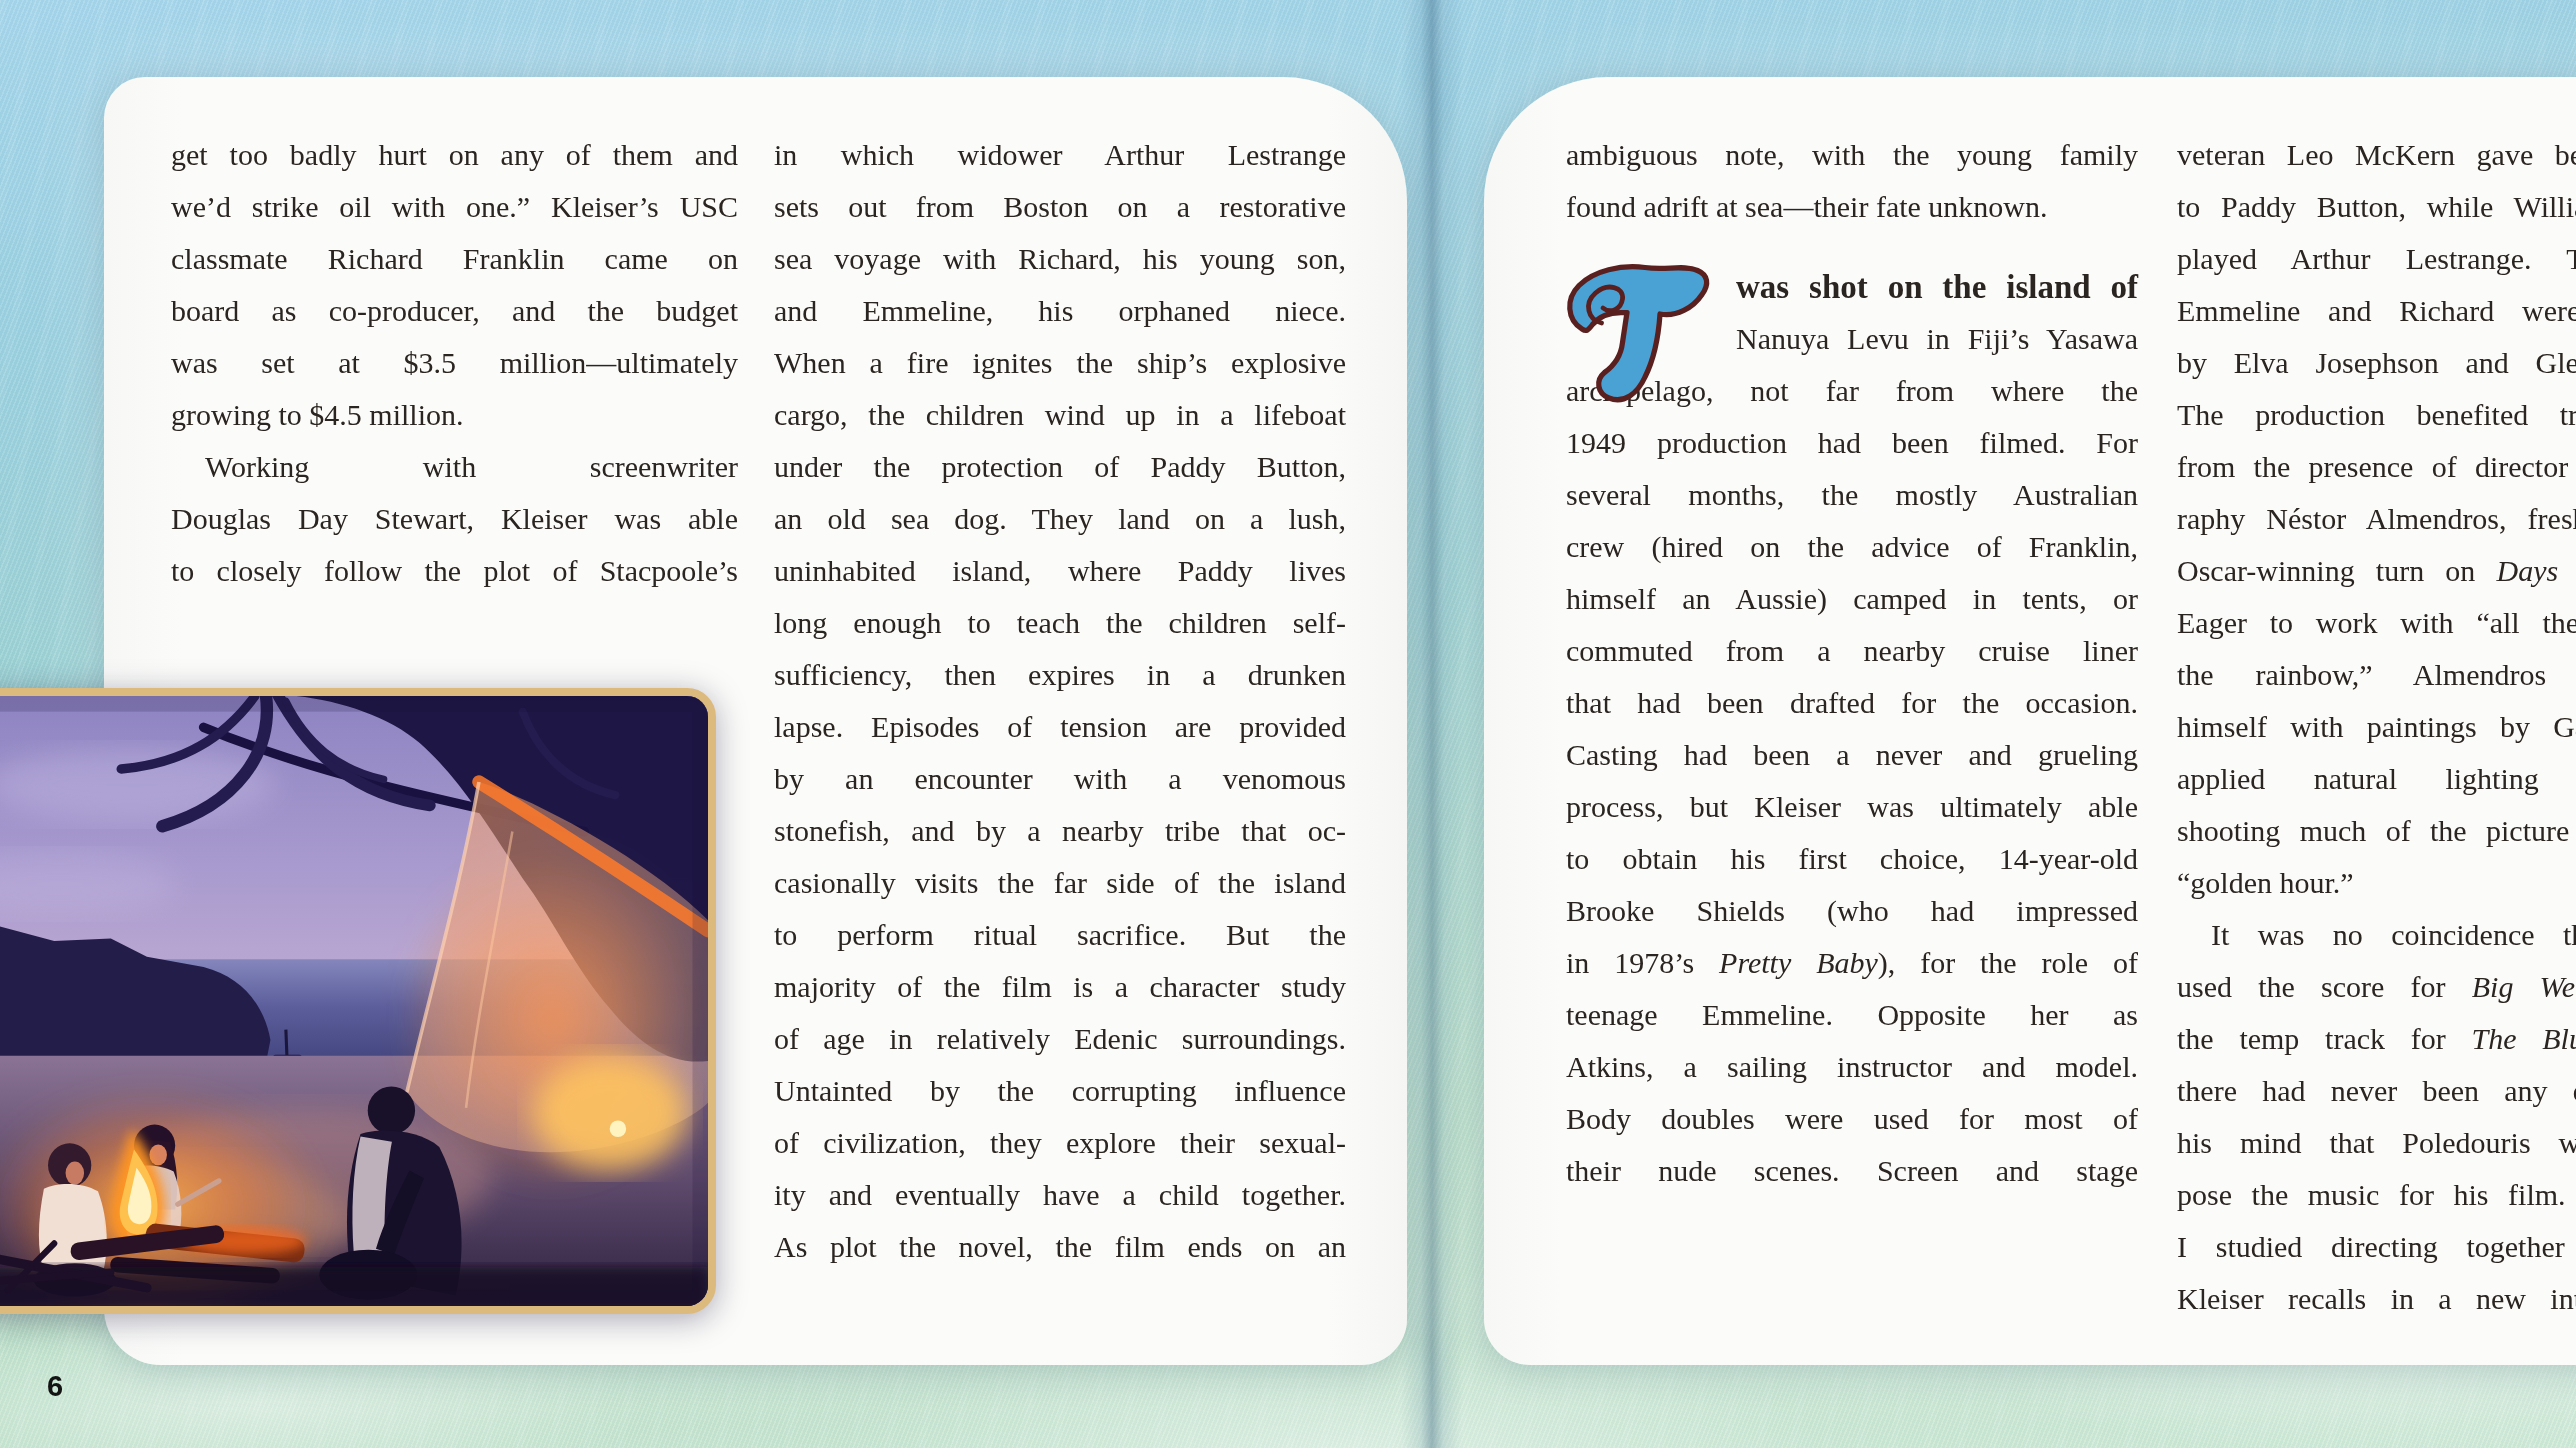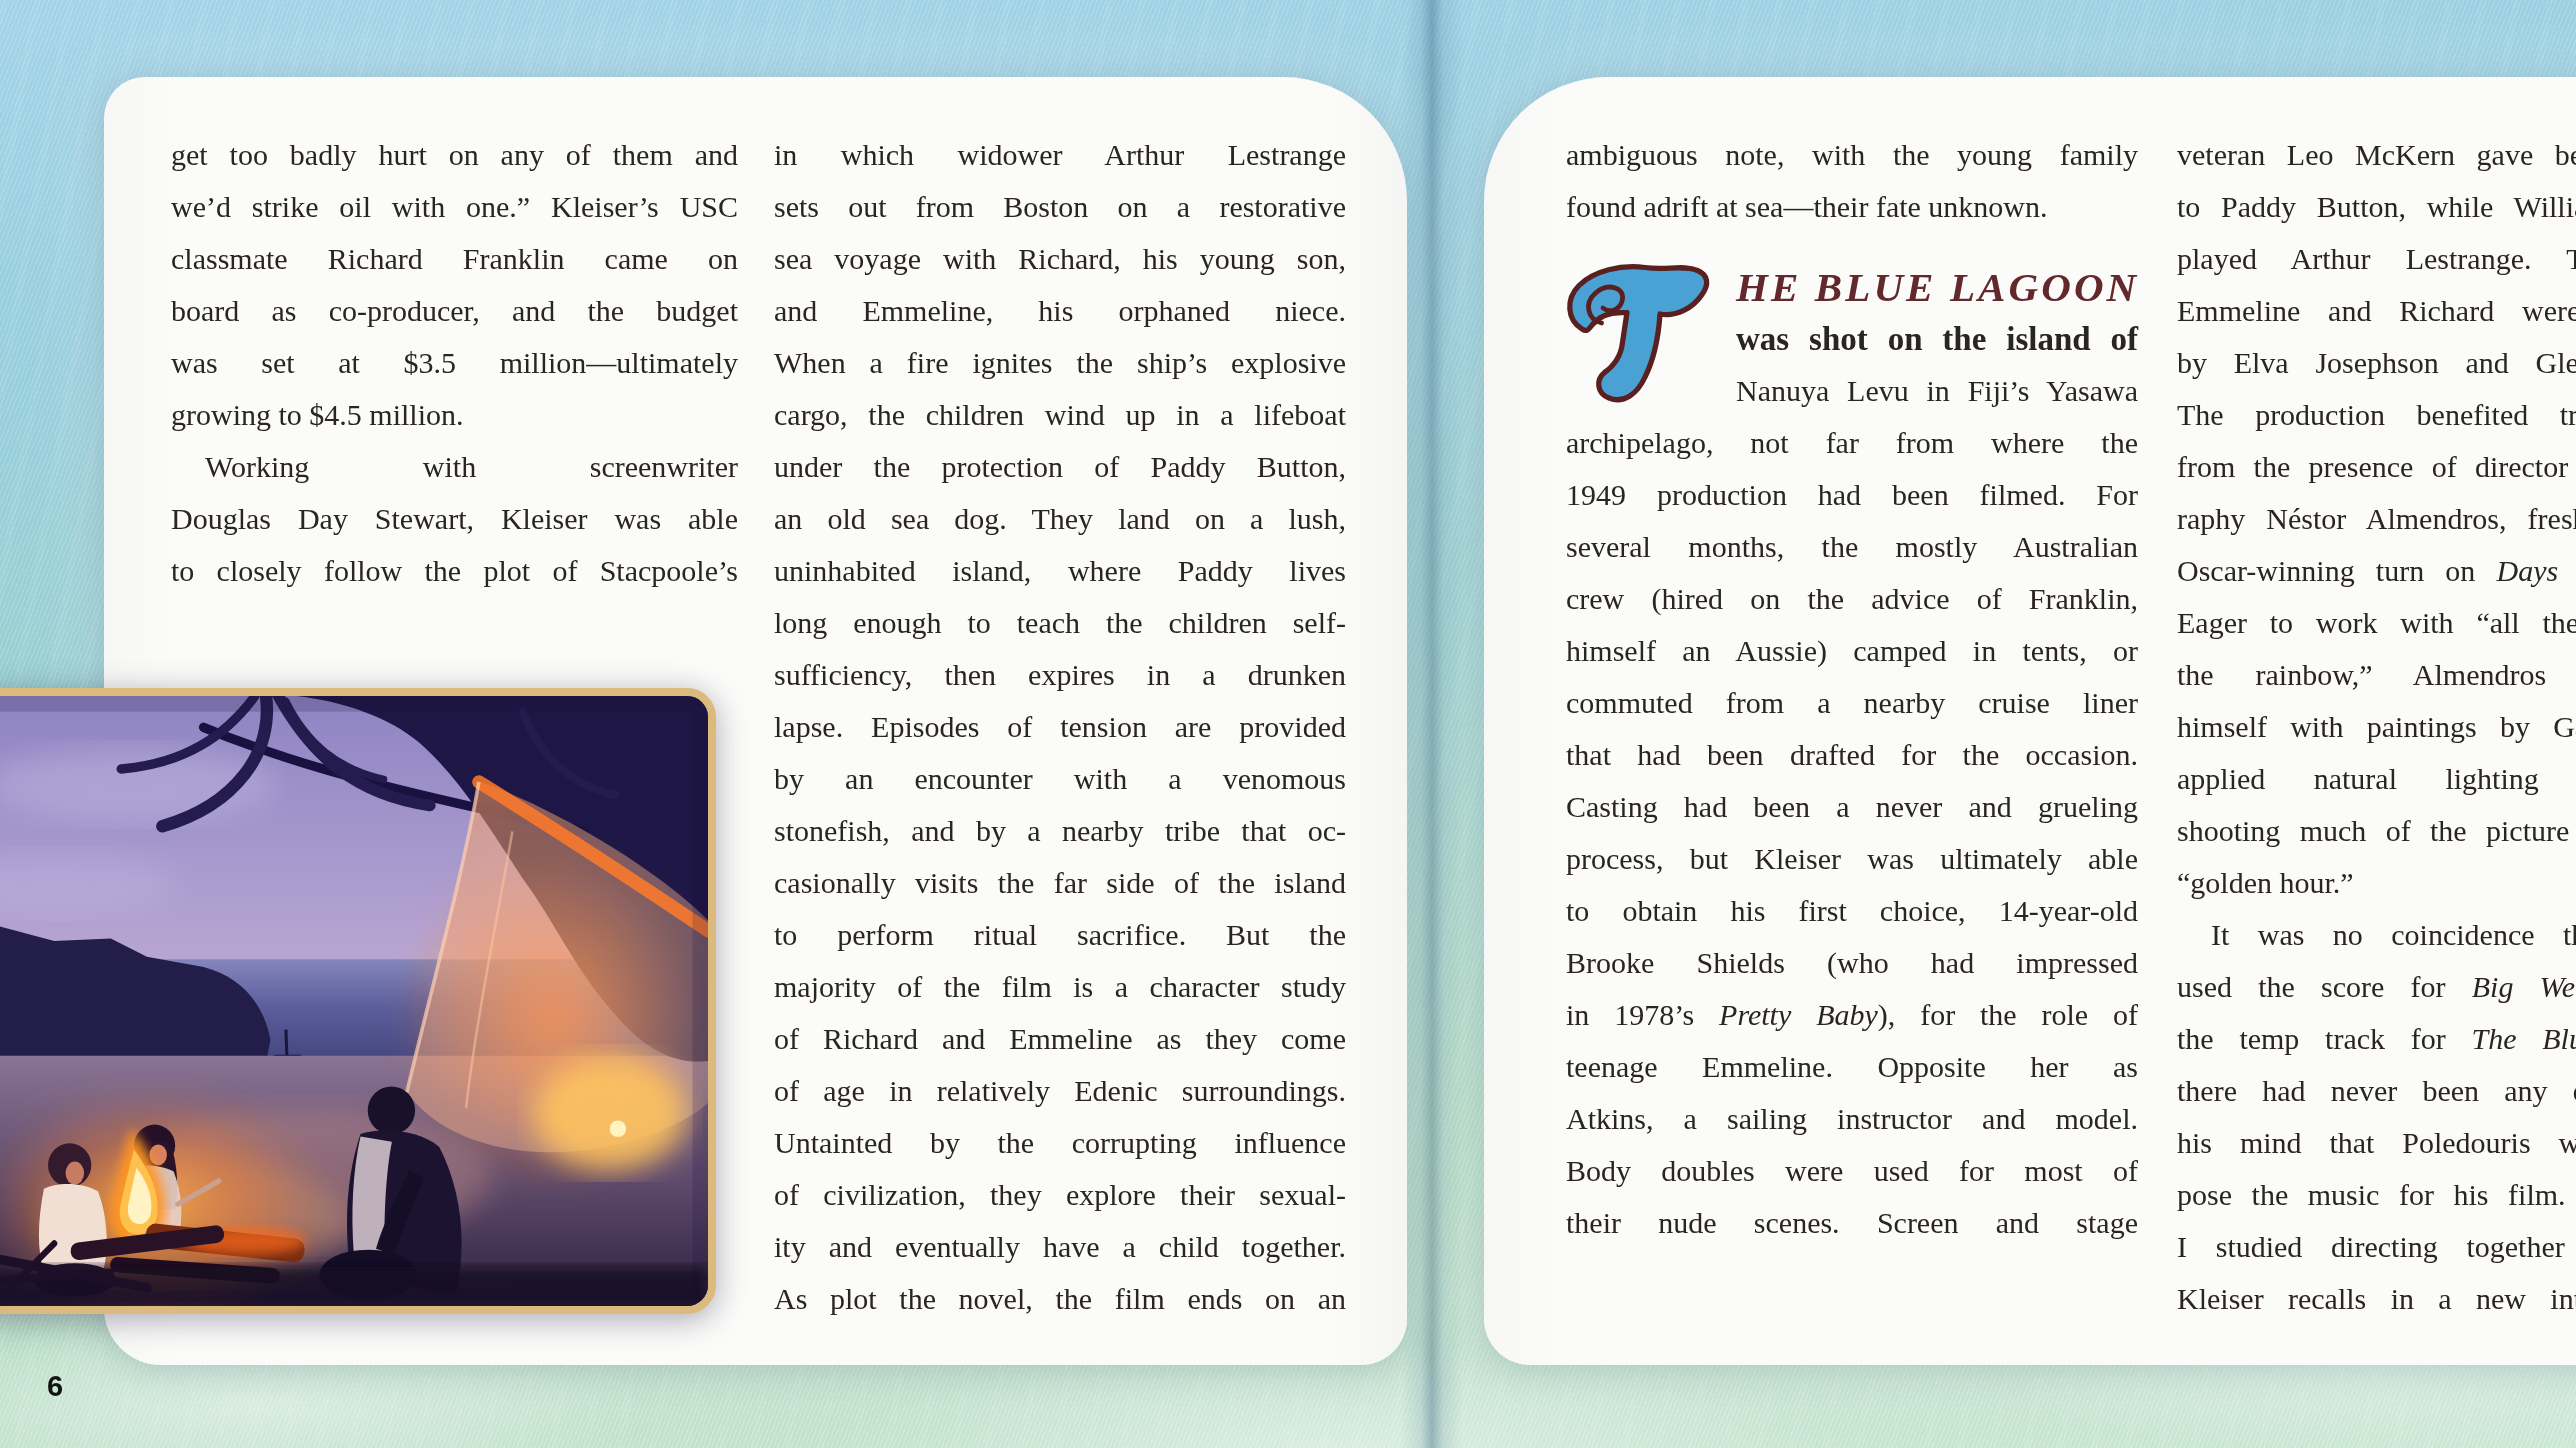--- a/index.html
+++ b/index.html
@@ -82,21 +82,20 @@
       <div class="line">an old sea dog. They land on a lush,</div>
       <div class="line">uninhabited island, where Paddy lives</div>
       <div class="line">long enough to teach the children self-</div>
       <div class="line">sufficiency, then expires in a drunken</div>
       <div class="line">lapse. Episodes of tension are provided</div>
       <div class="line">by an encounter with a venomous</div>
       <div class="line">stonefish, and by a nearby tribe that oc-</div>
       <div class="line">casionally visits the far side of the island</div>
       <div class="line">to perform ritual sacrifice. But the</div>
       <div class="line">majority of the film is a character study</div>
-      <div class="line">of Richard and Emmeline as they come</div>
       <div class="line">of age in relatively Edenic surroundings.</div>
       <div class="line">Untainted by the corrupting influence</div>
       <div class="line">of civilization, they explore their sexual-</div>
       <div class="line">ity and eventually have a child together.</div>
       <div class="line">As plot the novel, the film ends on an</div>
     </div>
 </div>
 
 <div class="page page-right">
   <div class="col" style="left:82px; top:52px; width:572px">
@@ -105,21 +104,20 @@
         <div class="line end">found adrift at sea—their fate unknown.</div>
       </div>
     <div class="drop-block">
       <svg class="dropcap" viewBox="0 0 110 100" aria-hidden="true">
         <path d="M14,47 C4,41 3,27 12,18 C22,8 40,4 56,6 C70,8 82,4 91,8
                  C98,11 99,17 94,24 C88,33 77,39 66,37 C65,52 62,67 56,79
                  C51,90 42,97 32,93 C24,90 23,81 29,76 C36,71 40,65 41,56
                  L44,36 L40,36 C31,36 25,39 21,44 C18,48 17,49 14,47 Z" fill="#4aa2d4" stroke="#5a201f" stroke-width="3.5" stroke-linejoin="round"></path>
         <path d="M27,43 C18,41 15,30 23,23 C31,16 42,19 41,27 C40,34 33,37 28,33" fill="none" stroke="#5a201f" stroke-width="3.2" stroke-linecap="round"></path>
       </svg>
-      <div class="heading-line">HE BLUE LAGOON</div>
       <div class="line lead-bold">was shot on the island of</div>
       <div class="line lead-indent">Nanuya Levu in Fiji’s Yasawa</div>
     </div>
     <div>
         <div class="line">archipelago, not far from where the</div>
         <div class="line">1949 production had been filmed. For</div>
         <div class="line">several months, the mostly Australian</div>
         <div class="line">crew (hired on the advice of Franklin,</div>
         <div class="line">himself an Aussie) camped in tents, or</div>
         <div class="line">commuted from a nearby cruise liner</div>

